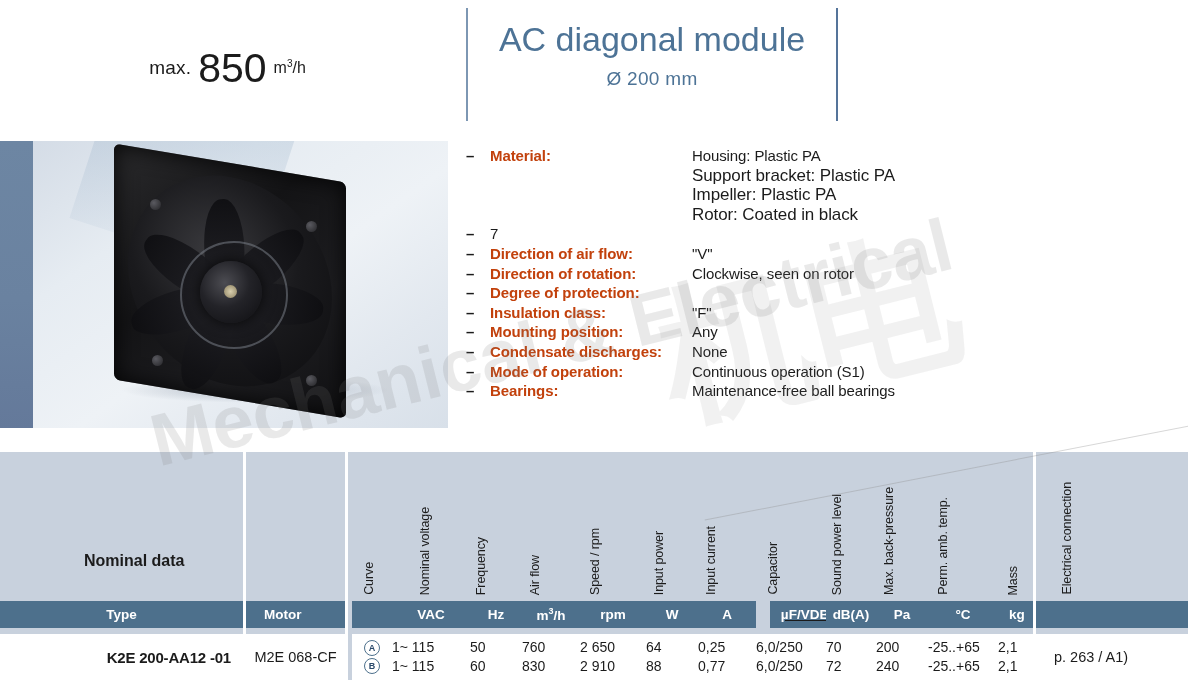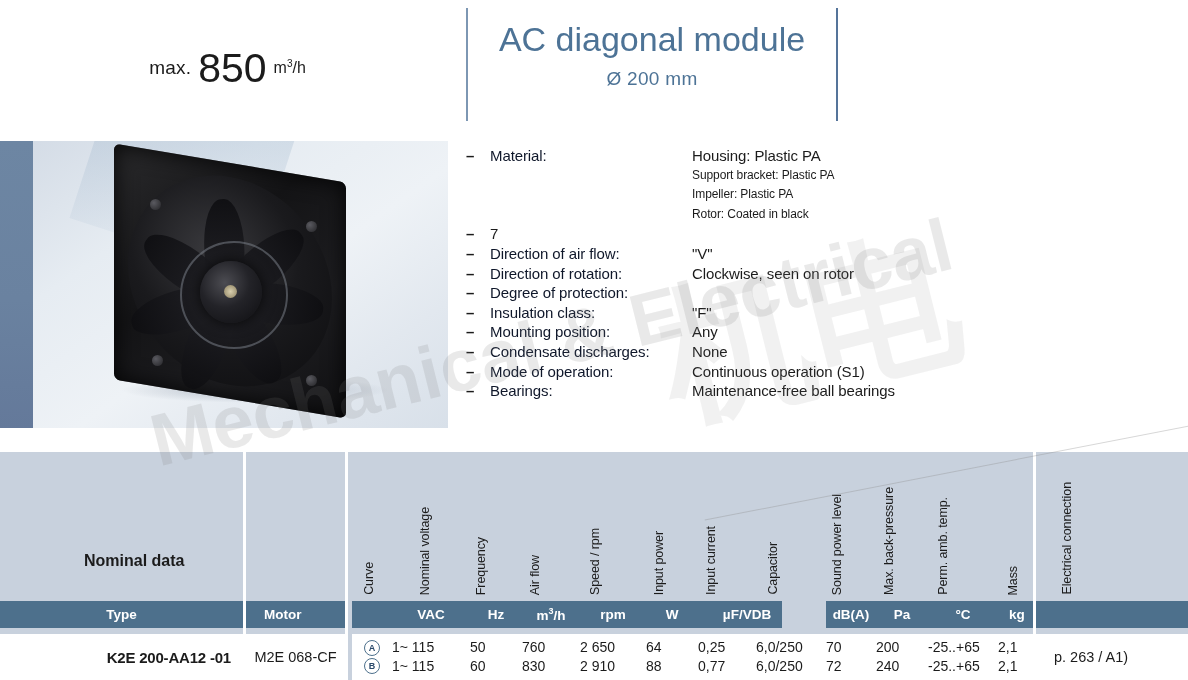--- a/index.html
+++ b/index.html
@@ -72,26 +72,26 @@
   .fan .ring{position:absolute;left:72px;top:82px;width:104px;height:104px;border-radius:50%;
     border:2px solid rgba(120,125,135,.55);}
   .fan .blade{position:absolute;left:112px;top:118px;width:104px;height:40px;
     transform-origin:6px 20px;border-radius:50% 46% 48% 52%;
     background:linear-gradient(90deg,rgba(35,35,40,.96),rgba(14,14,17,.9));}
 
   
   .specs{position:absolute;left:466px;top:146px;width:700px;}
   .spec-row{display:flex;align-items:flex-start;line-height:19.6px;}
   .spec-row .dash{width:24px;flex:none;font-size:15px;font-weight:700;color:#1b1b1b;}
-  .spec-row .key{width:202px;flex:none;font-size:15px;font-weight:400;color:#0f172a;
+  .spec-row .key{width:202px;flex:none;font-size:15px;font-weight:700;color:#c2410c;
     letter-spacing:-.1px;}
   .spec-row .val{font-size:15px;color:#1b1b1b;letter-spacing:-.1px;}
   .spec-sub{display:flex;line-height:19.6px;}
   .spec-sub .pad{width:226px;flex:none;}
-  .spec-sub .val{font-size:12px;color:#1b1b1b;letter-spacing:-.1px;}
+  .spec-sub .val{font-size:17px;color:#1b1b1b;letter-spacing:-.1px;}
 
   
   .table{position:absolute;left:0;top:452px;width:1188px;height:228px;background:#c8d1dd;}
   .rot-area{position:absolute;left:0;top:0;width:1188px;height:149px;}
   .nominal{position:absolute;left:84px;top:552px;font-size:16px;font-weight:700;color:#1b1b1b;}
   .rot-label{position:absolute;bottom:6px;writing-mode:vertical-rl;transform:rotate(180deg);
     font-size:12.5px;color:#1b1b1b;white-space:nowrap;letter-spacing:-.1px;}
 
   .col-sep{position:absolute;top:452px;width:3px;height:228px;background:#ffffff;}
 
@@ -272,21 +272,21 @@
       </div>
       <div class="ub-cell center" style="left: 580px; width: 66px;">
         <span>rpm</span>
       </div>
       <div class="ub-cell center" style="left: 646px; width: 52px;">
         <span>W</span>
       </div>
       <div class="ub-cell center" style="left: 698px; width: 58px;">
         <span>A</span>
       </div>
-      <div class="ub-cell center" style="left: 712px; width: 70px;">
+      <div class="ub-cell center" style="left: 770px; width: 70px; text-decoration: underline;">
         <span>µF/VDB</span>
       </div>
       <div class="ub-cell center" style="left: 826px; width: 50px;">
         <span>dB(A)</span>
       </div>
       <div class="ub-cell center" style="left: 876px; width: 52px;">
         <span>Pa</span>
       </div>
       <div class="ub-cell center" style="left: 928px; width: 70px;">
         <span>°C</span>

